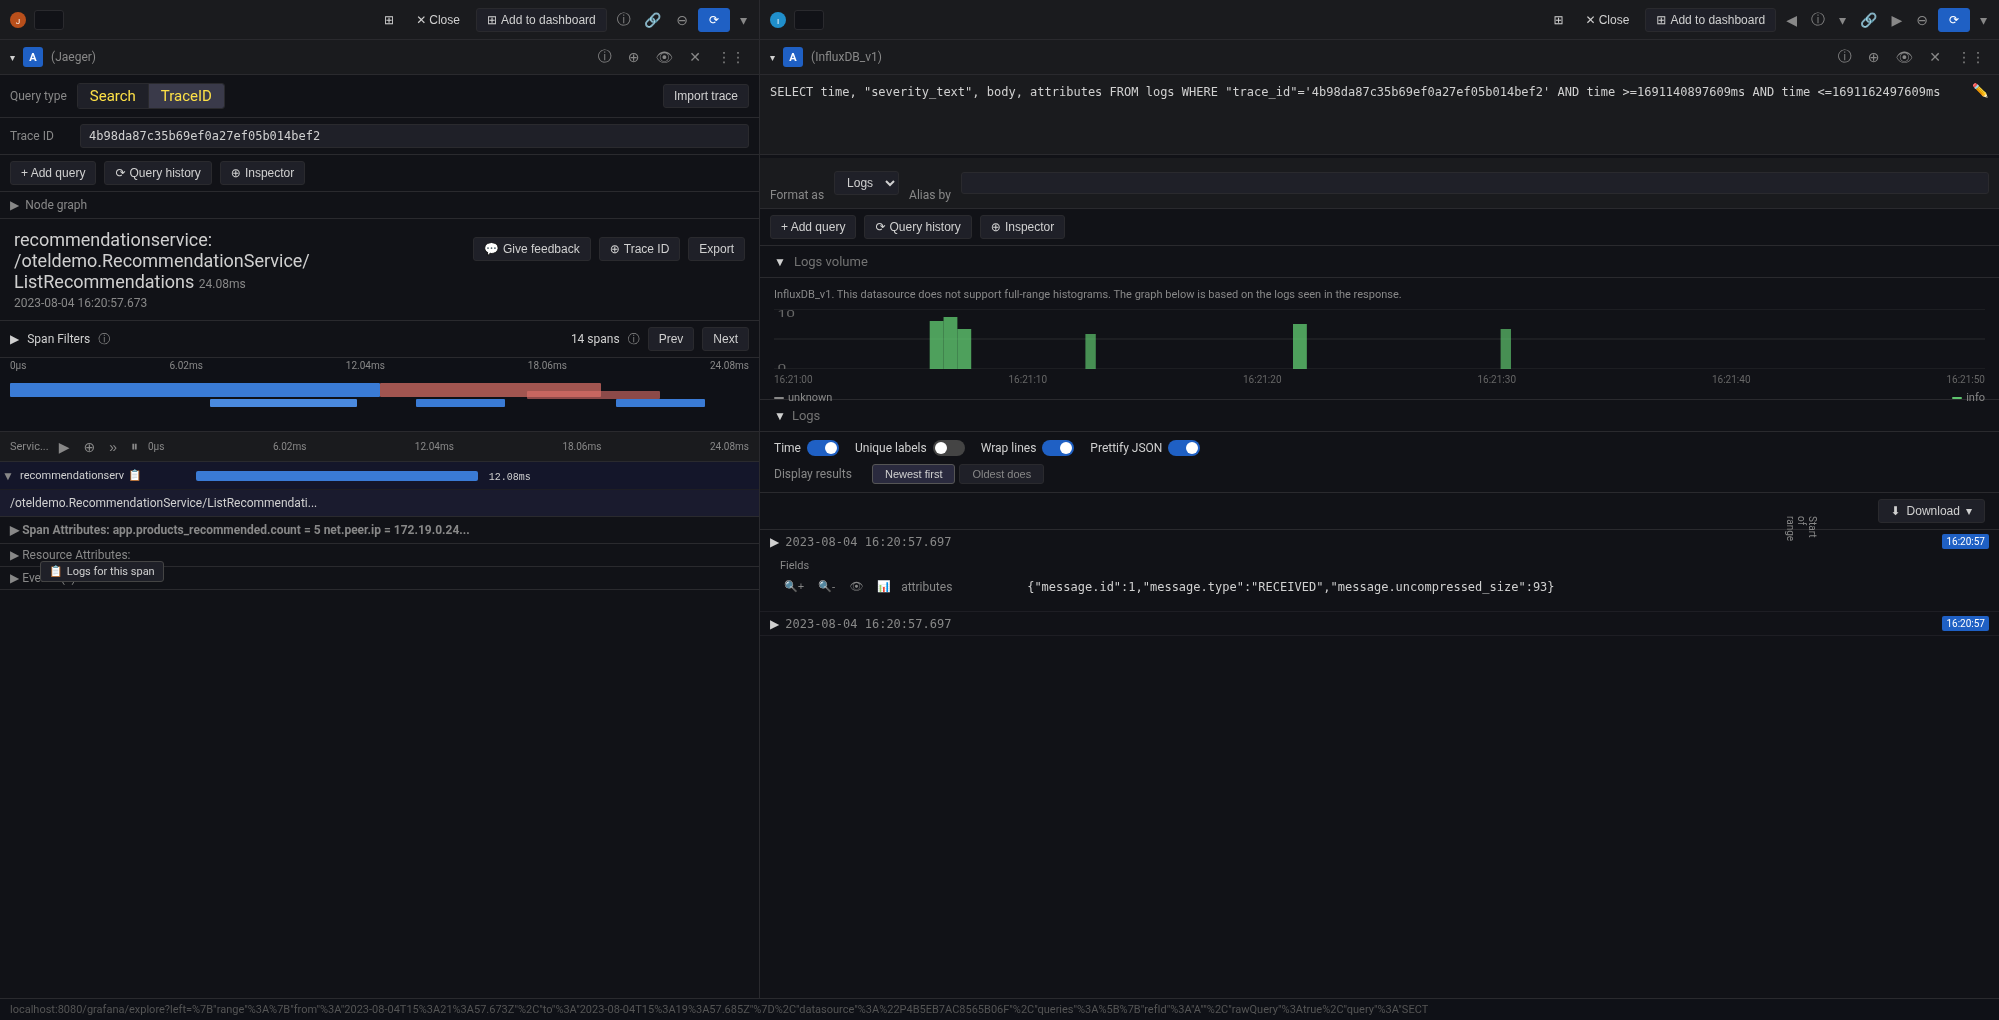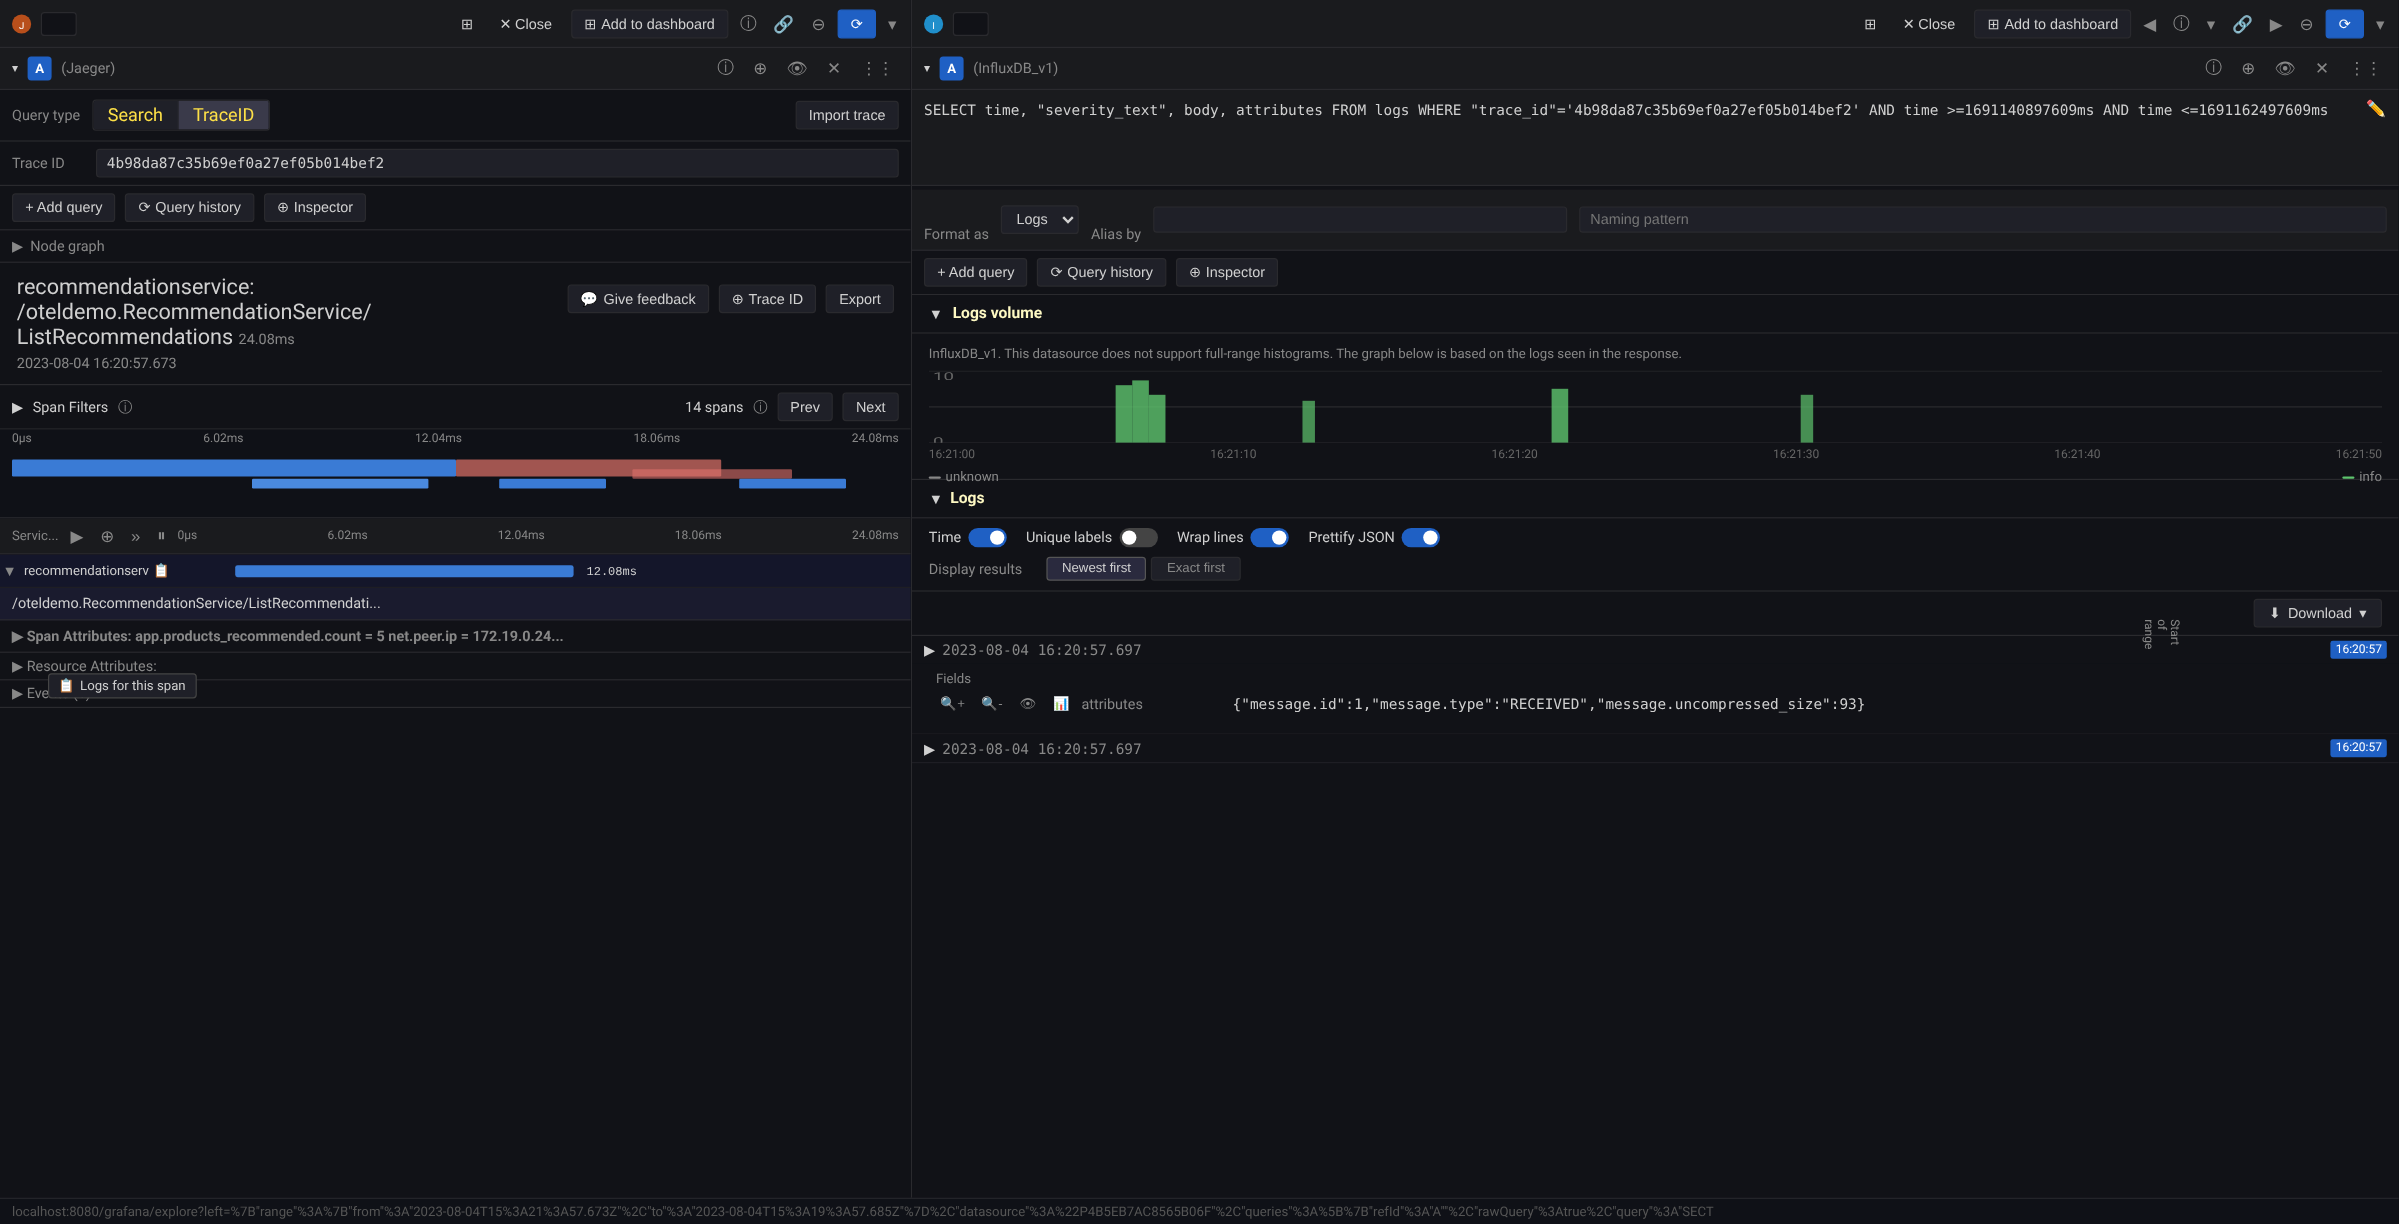--- a/index.html
+++ b/index.html
@@ -399,22 +399,22 @@
       align-items: center;
       padding: 8px 14px;
       gap: 8px;
       border-bottom: 1px solid #2a2a2e;
       cursor: pointer;
       background: #111217;
     }
 
     .section-title {
       font-size: 13px;
-      color: #fef9c3;
-      font-weight: 700;
+      color: #737373;
+      font-weight: 400;
     }
 
     .chart-area {
       padding: 10px 14px;
       border-bottom: 1px solid #2a2a2e;
     }
 
     .chart-notice {
       font-size: 11px;
       color: #888;
@@ -913,21 +913,20 @@
         <button class="query-edit-btn" style="position:absolute;top:6px;right:6px;">✏️</button>
       </div>
 
       <div class="format-row">
         <span class="format-label">Format as</span>
         <select class="format-select">
           <option>Logs</option>
         </select>
         <span class="format-label">Alias by</span>
         <input class="alias-input" placeholder="" value="" style="">
-        <input class="naming-input" placeholder="Naming pattern" style="">
       </div>
 
       <div class="action-row">
         <button class="btn">+ Add query</button>
         <button class="btn">
           <span>⟳</span>
           <span>Query history</span>
         </button>
         <button class="btn">
           <span>⊕</span>
@@ -1009,21 +1008,21 @@
             <span>Prettify JSON</span>
             <div class="toggle on">
               <div class="toggle-knob"></div>
             </div>
           </div>
         </div>
         <div class="display-row">
           <span class="display-label">Display results</span>
           <div class="dedup-options">
             <button class="display-btn active">Newest first</button>
-            <button class="display-btn">Exact first</button>
+            <button class="display-btn">Oldest does</button>
           </div>
         </div>
       </div>
 
       <div class="download-row">
         <div style="position:relative;flex:1;">
           <span style="position:absolute;right:60px;top:0;font-size:10px;color:#888;writing-mode:vertical-rl;text-orientation:mixed;height:60px;display:flex;flex-direction:column;align-items:center;gap:2px;">
             Start<br>of<br>range
           </span>
         </div>

